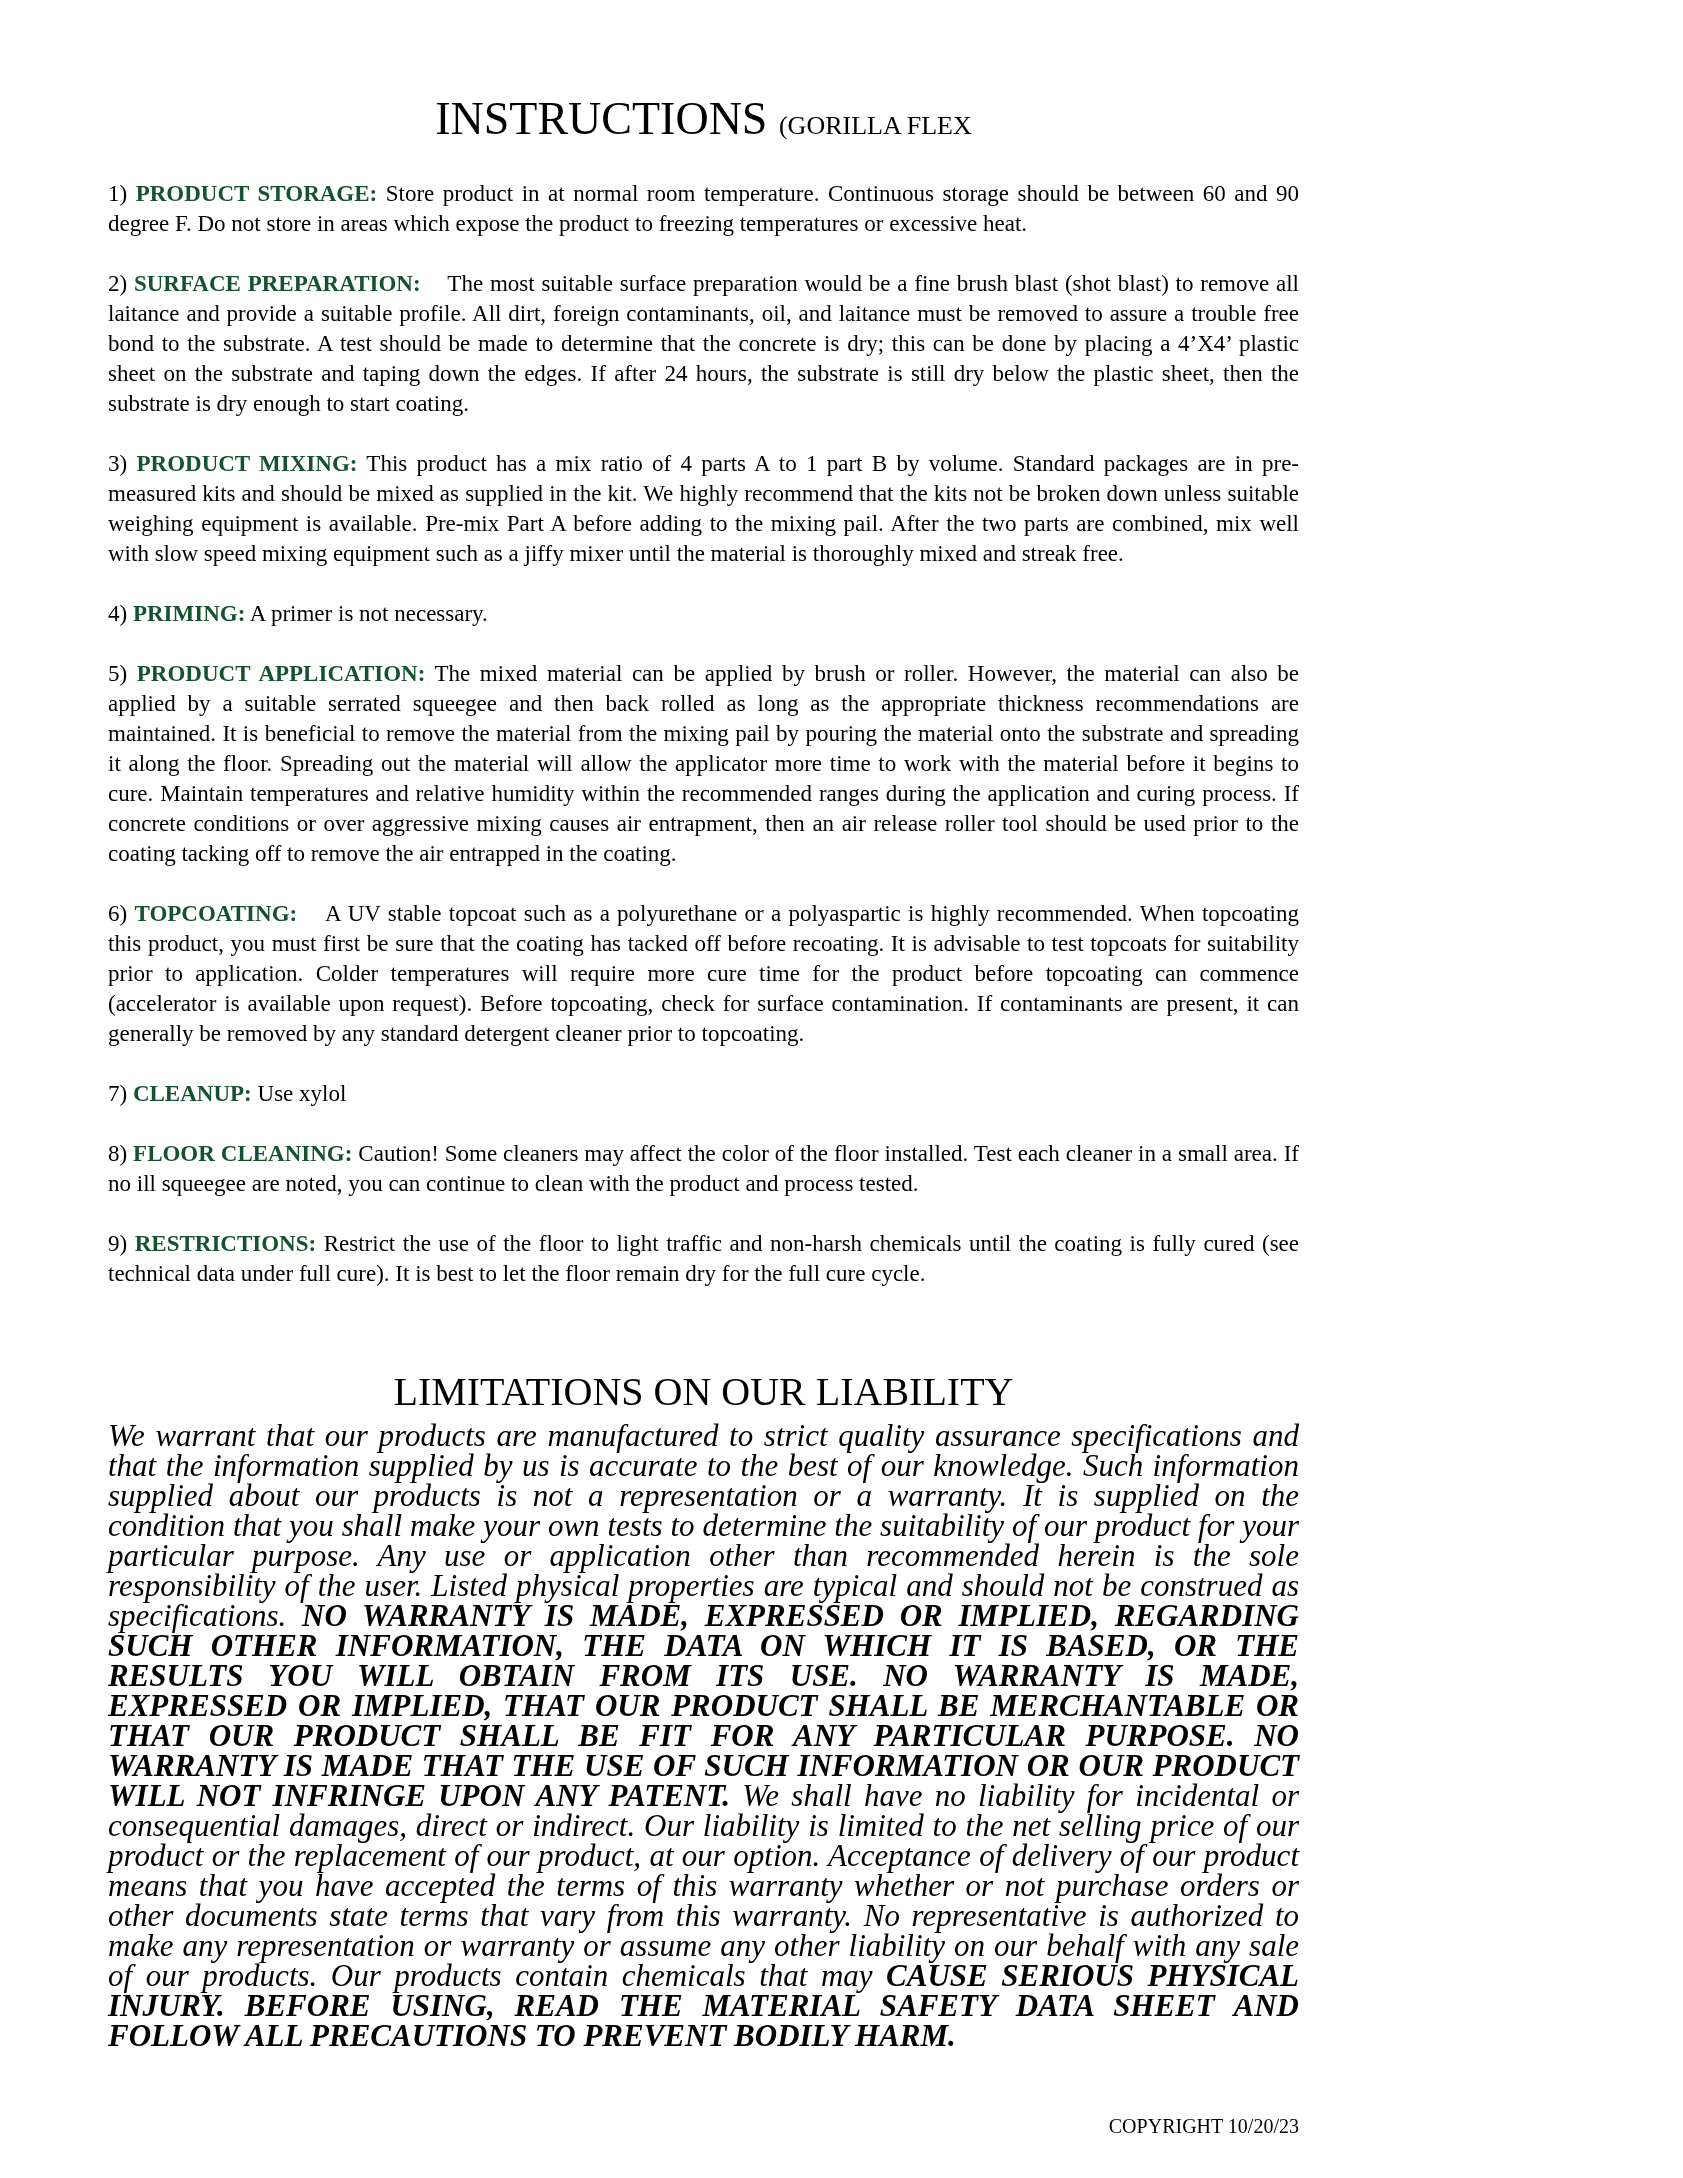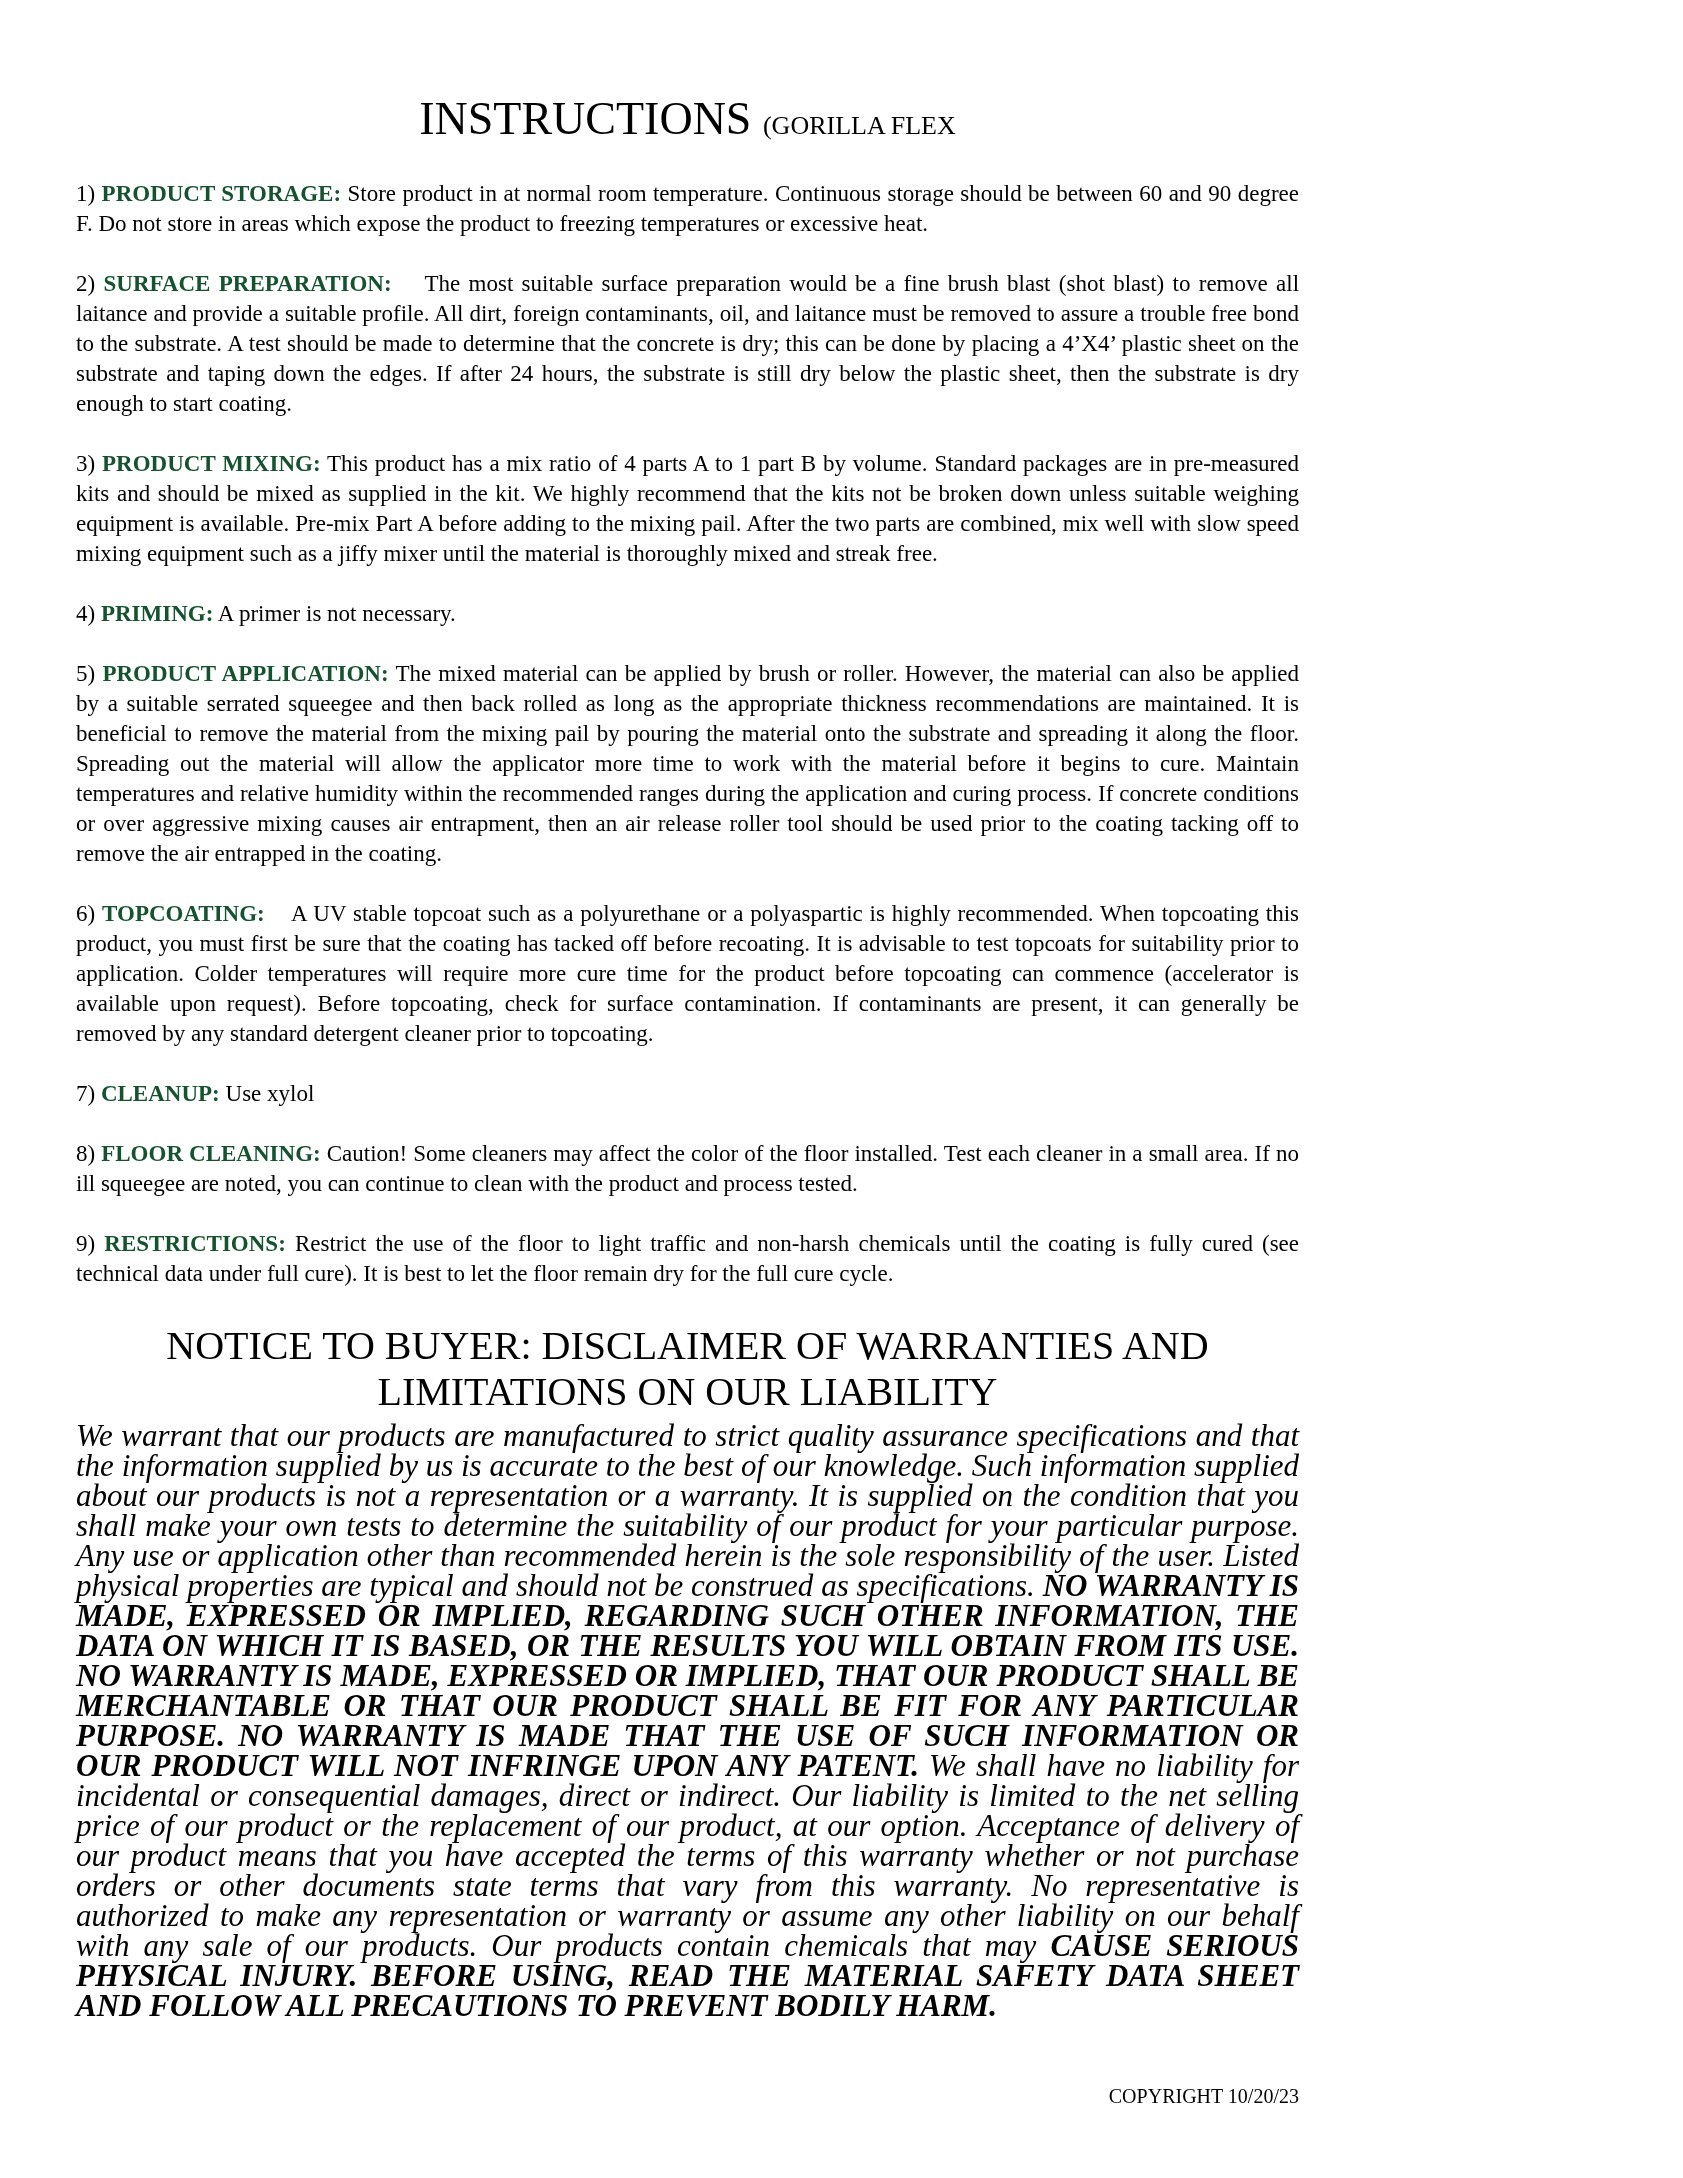--- a/index.html
+++ b/index.html
@@ -7,21 +7,21 @@
     padding: 0;
     background: #ffffff;
   }
   .page {
     width: 1398px;
     height: 2178px;
     box-sizing: border-box;
     background: #ffffff;
     color: #000000;
     font-family: "Liberation Serif", serif;
-    padding: 95px 99px 0 76px;
+    padding: 95px 99px 0 108px;
     position: relative;
     overflow: hidden;
   }
   .doc-title {
     text-align: center;
     margin: 0 0 36px 0;
     font-weight: normal;
     font-size: 46px;
     line-height: 1.05;
     white-space: nowrap;
@@ -90,20 +90,20 @@
   <p class="section"><span class="sec-num">5)</span> <span class="sec-heading">PRODUCT APPLICATION:</span> <span class="sec-body">The mixed material can be applied by brush or roller.  However, the material can also be applied by a suitable serrated squeegee and then back rolled as long as the appropriate thickness recommendations are maintained.  It is beneficial to remove the material from the mixing pail by pouring the material onto the substrate and spreading it along the floor.  Spreading out the material will allow the applicator more time to work with the material before it begins to cure.  Maintain temperatures and relative humidity within the recommended ranges during the application and curing process.  If concrete conditions or over aggressive mixing causes air entrapment, then an air release roller tool should be used prior to the coating tacking off to remove the air entrapped in the coating.</span></p>
 
   <p class="section"><span class="sec-num">6)</span> <span class="sec-heading">TOPCOATING:</span> <span class="sec-body">&nbsp;&nbsp; A UV stable topcoat such as a polyurethane or a polyaspartic is highly recommended. When topcoating this product, you must first be sure that the coating has tacked off before recoating.  It is advisable to test topcoats for suitability prior to application.  Colder temperatures will require more cure time for the product before topcoating can commence (accelerator is available upon request).   Before topcoating, check for surface contamination.  If contaminants are present, it can generally be removed by any standard detergent cleaner prior to topcoating.</span></p>
 
   <p class="section"><span class="sec-num">7)</span> <span class="sec-heading">CLEANUP:</span> <span class="sec-body">Use xylol</span></p>
 
   <p class="section"><span class="sec-num">8)</span> <span class="sec-heading">FLOOR CLEANING:</span> <span class="sec-body">Caution! Some cleaners may affect the color of the floor installed. Test each cleaner in a small area. If no ill squeegee are noted, you can continue to clean with the product and process tested.</span></p>
 
   <p class="section"><span class="sec-num">9)</span> <span class="sec-heading">RESTRICTIONS:</span> <span class="sec-body">Restrict the use of the floor to light traffic and non-harsh chemicals until the coating is fully cured (see technical data under full cure). It is best to let the floor remain dry for the full cure cycle.</span></p>
 
-  <h2 class="notice-heading"><span>NOTICE TO BUYER: DISCLAIMER OF WARRANTIES AND</span><br><span>LIMITATIONS ON OUR LIABILITY</span></h2>
+  <h2 class="notice-heading"><br><span>LIMITATIONS ON OUR LIABILITY</span></h2>
 
   <p class="disclaimer"><span class="seg-italic">We warrant that our products are manufactured to strict quality assurance specifications and that the information supplied by us is accurate to the best of our knowledge. Such information supplied about our products is not a representation or a warranty. It is supplied on the condition that you shall make your own tests to determine the suitability of our product for your particular purpose. Any use or application other than recommended herein is the sole responsibility of the user.  Listed physical properties are typical and should not be construed as specifications.</span> <span class="seg-bold-caps">NO WARRANTY IS MADE, EXPRESSED OR IMPLIED, REGARDING SUCH OTHER INFORMATION, THE DATA ON WHICH IT IS BASED, OR THE RESULTS YOU WILL OBTAIN FROM ITS USE. NO WARRANTY IS MADE, EXPRESSED OR IMPLIED, THAT OUR PRODUCT SHALL BE MERCHANTABLE OR THAT OUR PRODUCT SHALL BE FIT FOR ANY PARTICULAR PURPOSE. NO WARRANTY IS MADE THAT THE USE OF SUCH INFORMATION OR OUR PRODUCT WILL NOT INFRINGE UPON ANY PATENT.</span> <span class="seg-italic">We shall have no liability for incidental or consequential damages, direct or indirect.  Our liability is limited to the net selling price of our product or the replacement of our product, at our option. Acceptance of delivery of our product means that you have accepted the terms of this warranty whether or not purchase orders or other documents state terms that vary from this warranty. No representative is authorized to make any representation or warranty or assume any other liability on our behalf with any sale of our products. Our products contain chemicals that may</span> <span class="seg-bold-caps">CAUSE SERIOUS PHYSICAL INJURY. BEFORE USING, READ THE MATERIAL SAFETY DATA SHEET AND FOLLOW ALL PRECAUTIONS TO PREVENT BODILY HARM.</span></p>
 
   <div class="copyright">COPYRIGHT 10/20/23</div>
 
 </div>
 
 
 </body></html>

